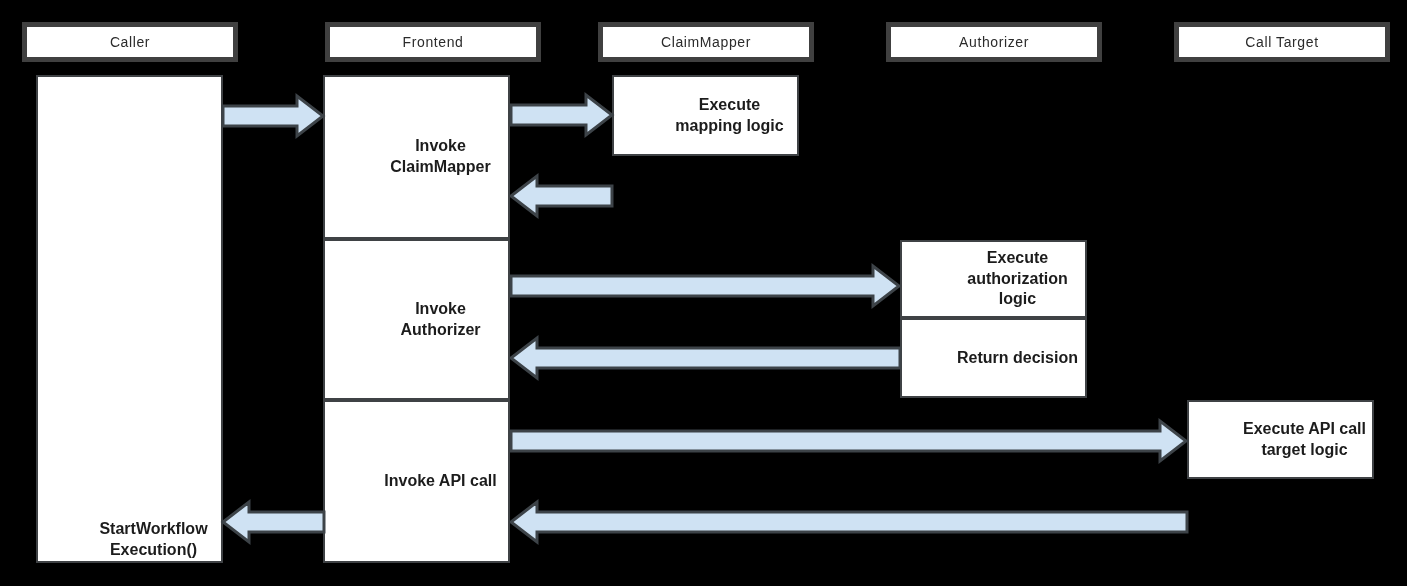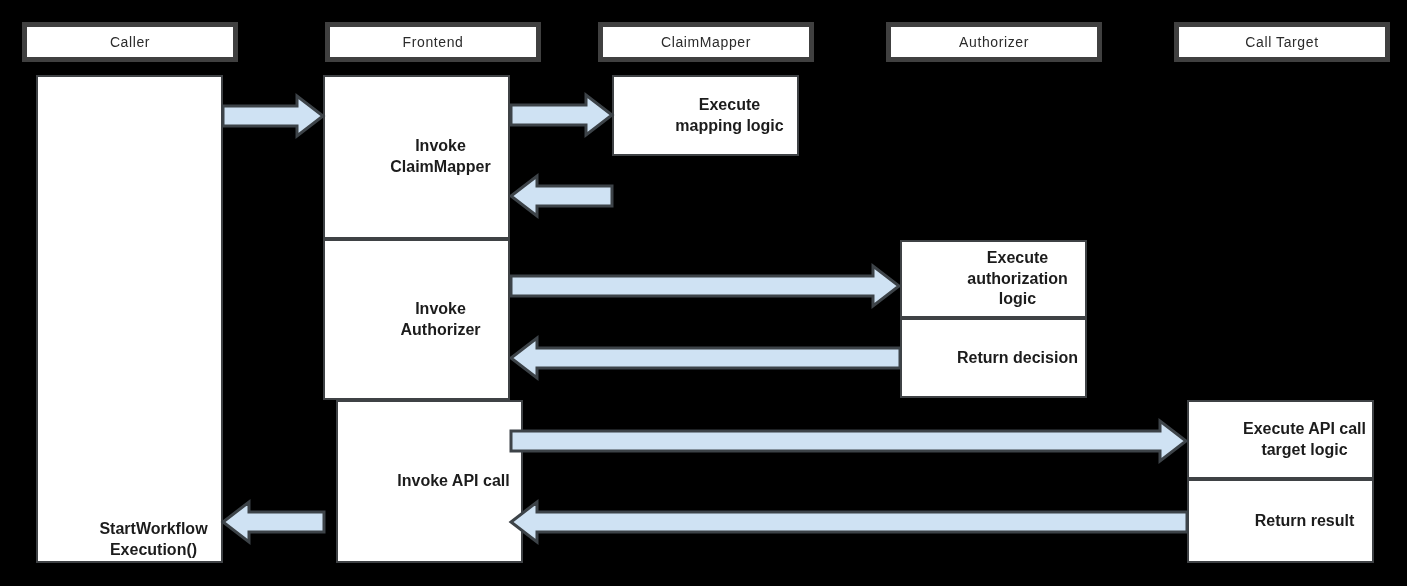--- a/index.html
+++ b/index.html
@@ -67,21 +67,21 @@
   
   .hdr-caller      { left: 22px; }
   .hdr-frontend    { left: 325px; }
   .hdr-claimmapper { left: 598px; }
   .hdr-authorizer  { left: 886px; }
   .hdr-calltarget  { left: 1174px; }
 
   .bx-caller   { left: 36px;   top: 75px;  height: 488px; align-items: flex-end; }
   .bx-fe1      { left: 323px;  top: 75px;  height: 164px; }
   .bx-fe2      { left: 323px;  top: 239px; height: 161px; }
-  .bx-fe3      { left: 323px;  top: 400px; height: 163px; margin-left: 13px; }
+  .bx-fe3      { left: 323px;  top: 400px; height: 163px; }
   .bx-cm1      { left: 612px;  top: 75px;  height: 81px;  }
   .bx-cm2      { left: 612px;  top: 156px; height: 81px;  }
   .bx-au1      { left: 900px;  top: 240px; height: 78px;  }
   .bx-au2      { left: 900px;  top: 318px; height: 80px;  }
   .bx-ct1      { left: 1187px; top: 400px; height: 79px;  }
   .bx-ct2      { left: 1187px; top: 479px; height: 84px;  }
 </style>
 </head>
 <body>
 
@@ -131,23 +131,20 @@
 logic</span>
   </div>
   <div class="box bx-au2">
     <span>Return decision</span>
   </div>
 
   <div class="box bx-ct1">
     <span>Execute API call
 target logic</span>
   </div>
-  <div class="box bx-ct2">
-    <span>Return result</span>
-  </div>
 
   <svg class="arrows" viewBox="0 0 1407 586" xmlns="http://www.w3.org/2000/svg">
     <polygon class="arrow" points="223,106 297,106 297,96 323,116 297,136 297,126 223,126"></polygon>
     <polygon class="arrow" points="511,105 586,105 586,95 612,115 586,135 586,125 511,125"></polygon>
     <polygon class="arrow" points="612,186 537,186 537,176 511,196 537,216 537,206 612,206"></polygon>
     <polygon class="arrow" points="511,276 873,276 873,266 899,286 873,306 873,296 511,296"></polygon>
     <polygon class="arrow" points="900,348 537,348 537,338 511,358 537,378 537,368 900,368"></polygon>
     <polygon class="arrow" points="511,431 1160,431 1160,421 1186,441 1160,461 1160,451 511,451"></polygon>
     <polygon class="arrow" points="1187,512 537,512 537,502 511,522 537,542 537,532 1187,532"></polygon>
     <polygon class="arrow" points="324,512 249,512 249,502 223,522 249,542 249,532 324,532"></polygon>

